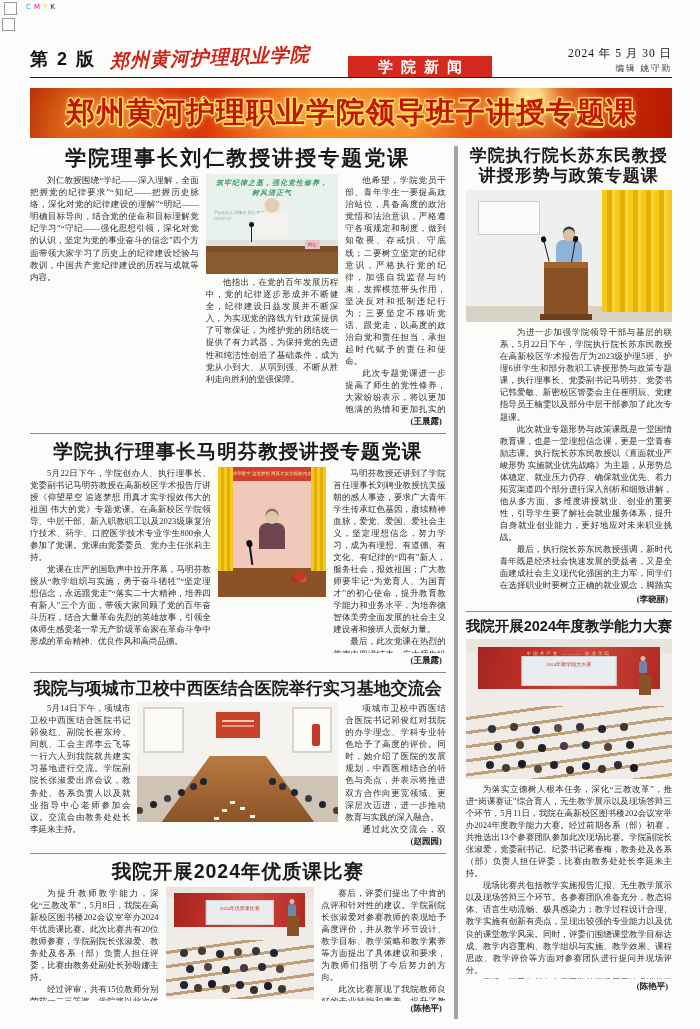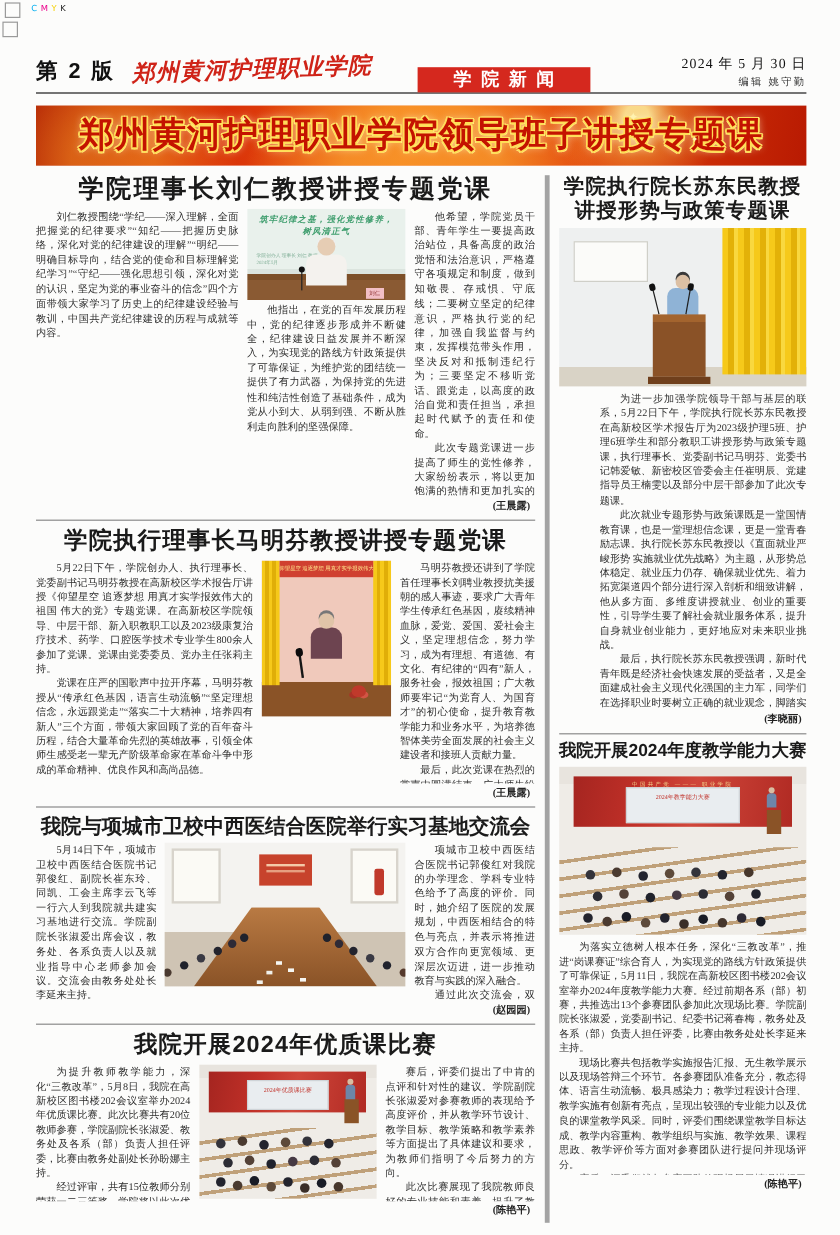--- a/index.html
+++ b/index.html
@@ -73,21 +73,21 @@
   .t-r2 { font-size:17px; letter-spacing:1px; }
   .t-r  { font-size:14.5px; letter-spacing:0; white-space:nowrap; }
   .art-body { display:flex; gap:7px; overflow:hidden; margin-top:4px; }
   .art-body .tcol { overflow:hidden; }
   p.para { font-size:8.5px; line-height:1.42; text-align:justify; text-indent:2em; color:#2e2e2e; }
   .byline { font-size:8.5px; font-weight:bold; text-align:right; padding:2px 4px 0 0; color:#222; }
   .hrule { border:none; border-top:1px solid #8a8a8a; margin:5px 0 6px 0; }
   
   .photo { position:relative; overflow:hidden; width:100%; }
   
-  .ph1 { height:76px; background:linear-gradient(180deg,#e9f1ec 0 66%, #dbe4de 66% 72%, #7c4f28 72% 78%, #8a5a33 78% 100%); }
+  .ph1 { height:100px; background:linear-gradient(180deg,#e9f1ec 0 66%, #dbe4de 66% 72%, #7c4f28 72% 78%, #8a5a33 78% 100%); }
   .ph1 .slide-l1,.ph1 .slide-l2 { position:absolute; width:100%; text-align:center; color:#3f9e6e; font-weight:bold; font-style:italic; font-size:7px; letter-spacing:1px; }
   .ph1 .slide-l1{ top:4px; } .ph1 .slide-l2{ top:14px;font-style:italic; }
   .ph1 .slide-sub { position:absolute; top:36px; left:8px; font-size:4px; color:#7fae96; }
   .ph1 .slide-sub2 { position:absolute; top:42px; left:8px; font-size:4px; color:#7fae96; }
   .ph1 .man { position:absolute; left:50%; top:38px; transform:translateX(-50%); width:34px; height:26px; background:#f4f2ee; border-radius:8px 8px 0 0; }
   .ph1 .man::before { content:""; position:absolute; top:-14px; left:50%; transform:translateX(-50%); width:15px; height:15px; border-radius:50%; background:#e6cdb4; box-shadow:0 -2px 0 0 #efefef; }
   .ph1 .mic { position:absolute; left:34%; top:52px; width:1.5px; height:16px; background:#222; }
   .ph1 .mic::before { content:""; position:absolute; top:-4px; left:-2px; width:5px; height:5px; border-radius:50%; background:#111; }
   .ph1 .card { position:absolute; right:14%; top:66px; width:15px; height:9px; background:#f2bfc6; font-size:4.5px; color:#8a2a2a; text-align:center; line-height:9px; }
   
@@ -214,21 +214,21 @@
       <div class="byline">(王晨露)</div>
     </div>
 
     <hr class="hrule">
 
     <div>
       <div class="art-title t-l">学院执行理事长马明芬教授讲授专题党课</div>
       <div class="art-body b-mamingfen">
         <div class="tcol w45">
           <p class="para">5月22日下午，学院创办人、执行理事长、党委副书记马明芬教授在高新校区学术报告厅讲授《仰望星空 追逐梦想 用真才实学报效伟大的祖国 伟大的党》专题党课。在高新校区学院领导、中层干部、新入职教职工以及2023级康复治疗技术、药学、口腔医学技术专业学生800余人参加了党课。党课由党委委员、党办主任张莉主持。</p>
-          <p class="para">党课在庄严的国歌声中拉开序幕，马明芬教授从“传承红色基因，语言生动流畅”“坚定理想信念，永远跟党走”“落实二十大精神，培养四有新人”三个方面，带领大家回顾了党的百年奋斗历程，结合大量革命先烈的英雄故事，引领全体师生感受老一辈无产阶级革命家在革命斗争中形成的革命精神、优良作风和高尚品德。</p>
+          <p class="para">党课在庄严的国歌声中拉开序幕，马明芬教授从“教学组织与实施，勇于奋斗牺牲”“坚定理想信念，永远跟党走”“落实二十大精神，培养四有新人”三个方面，带领大家回顾了党的百年奋斗历程，结合大量革命先烈的英雄故事，引领全体师生感受老一辈无产阶级革命家在革命斗争中形成的革命精神、优良作风和高尚品德。</p>
         </div>
         <div class="tcol w27">
           <div class="photo ph3">
             <div class="cur-l"></div>
             <div class="cur-r"></div>
             <div class="band">仰望星空 追逐梦想 用真才实学报效伟大的祖国 伟大的党</div>
             <div class="woman"></div>
             <div class="mic"></div>
             <div class="flower"></div>
           </div>
@@ -329,21 +329,21 @@
       <div class="photo ph5 classroom" style="margin-top:4px">
         <div class="banner-red"></div>
         <div class="gold-line">中国共产党 ——— 职业学院</div>
         <div class="screen">2024年教学能力大赛</div>
         <div class="lectern"></div>
         <div class="speaker"></div>
         <div class="benches"></div>
         <div class="heads"></div>
       </div>
       <div class="txt-dasai">
-        <p class="para">为落实立德树人根本任务，深化“三教改革”，推进“岗课赛证”综合育人，为实现党的路线方针政策提供了可靠保证，5月11日，我院在高新校区图书楼202会议室举办2024年度教学能力大赛。经过前期各系（部）初赛，共推选出13个参赛团队参加此次现场比赛。学院副院长张淑爱，党委副书记、纪委书记蒋春梅，教务处及各系（部）负责人担任评委，比赛由教务处处长李延来主持。</p>
+        <p class="para">为落实立德树人根本任务，深化“三教改革”，推进“岗课赛证”综合育人，无生教学展示以及现场答辩三个环节，5月11日，我院在高新校区图书楼202会议室举办2024年度教学能力大赛。经过前期各系（部）初赛，共推选出13个参赛团队参加此次现场比赛。学院副院长张淑爱，党委副书记、纪委书记蒋春梅，教务处及各系（部）负责人担任评委，比赛由教务处处长李延来主持。</p>
         <p class="para">现场比赛共包括教学实施报告汇报、无生教学展示以及现场答辩三个环节。各参赛团队准备充分，教态得体、语言生动流畅、极具感染力；教学过程设计合理、教学实施有创新有亮点，呈现出较强的专业能力以及优良的课堂教学风采。同时，评委们围绕课堂教学目标达成、教学内容重构、教学组织与实施、教学效果、课程思政、教学评价等方面对参赛团队进行提问并现场评分。</p>
         <p class="para">赛后，评委们就各参赛团队的现场展示情况进行了点评。学院副院长张淑爱对各参赛团队的表现给予了高度评价，同时从教学设计、教学实施、教学组织与管理、课堂驾驭、信息技术应用、课程育人、教学文件书写等能力方面提出了改进意见，希望各参赛团队认真研读比赛标准，注重细节，精心打磨，进一步提升教育教学能力。</p>
       </div>
       <div class="byline">(陈艳平)</div>
     </div>
 
   </div>
 </div>
 
 </body></html>

